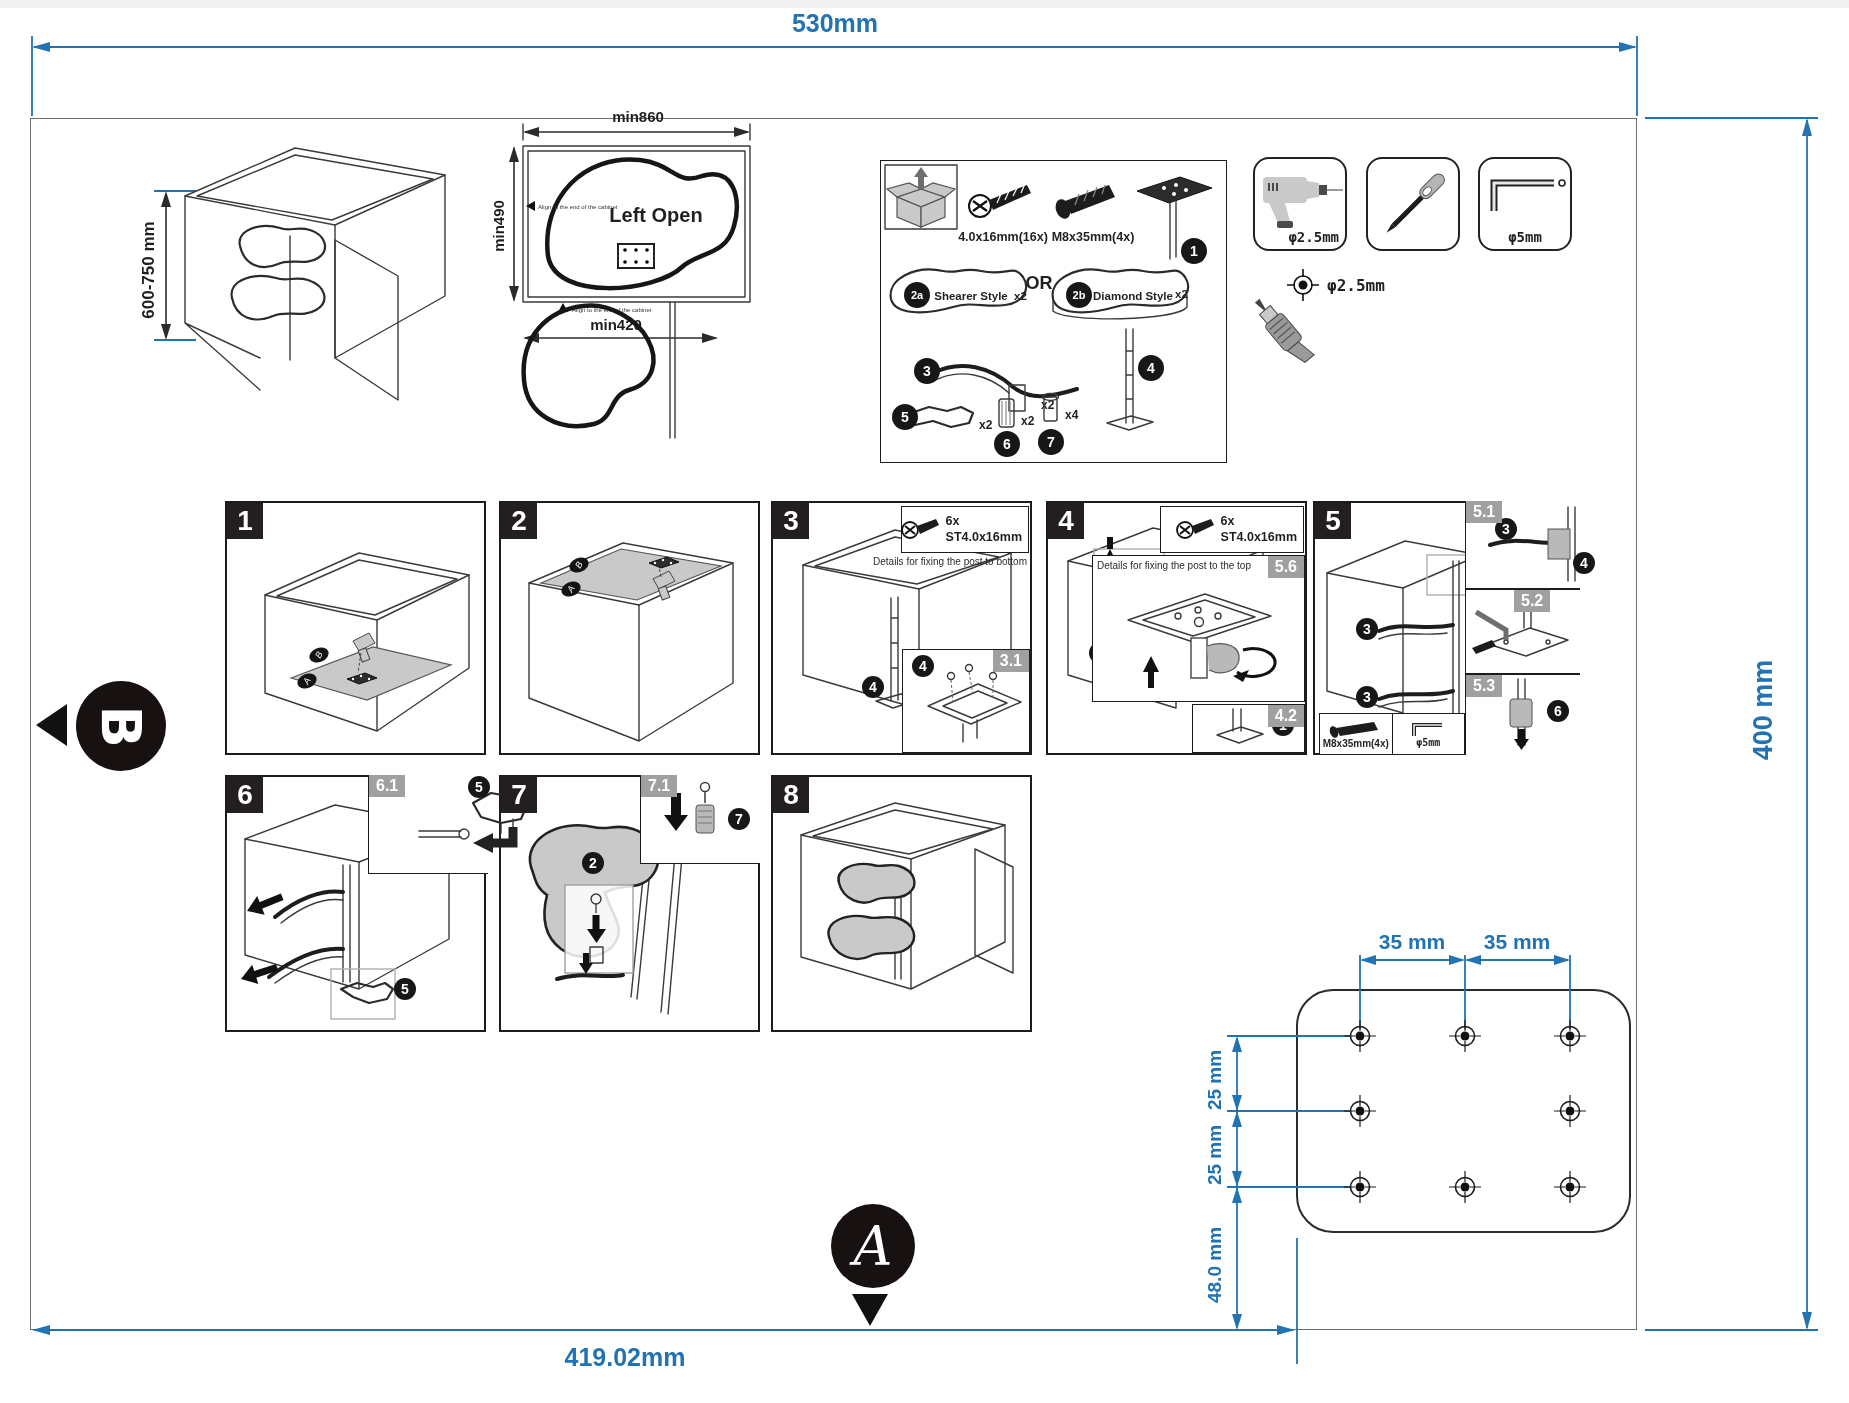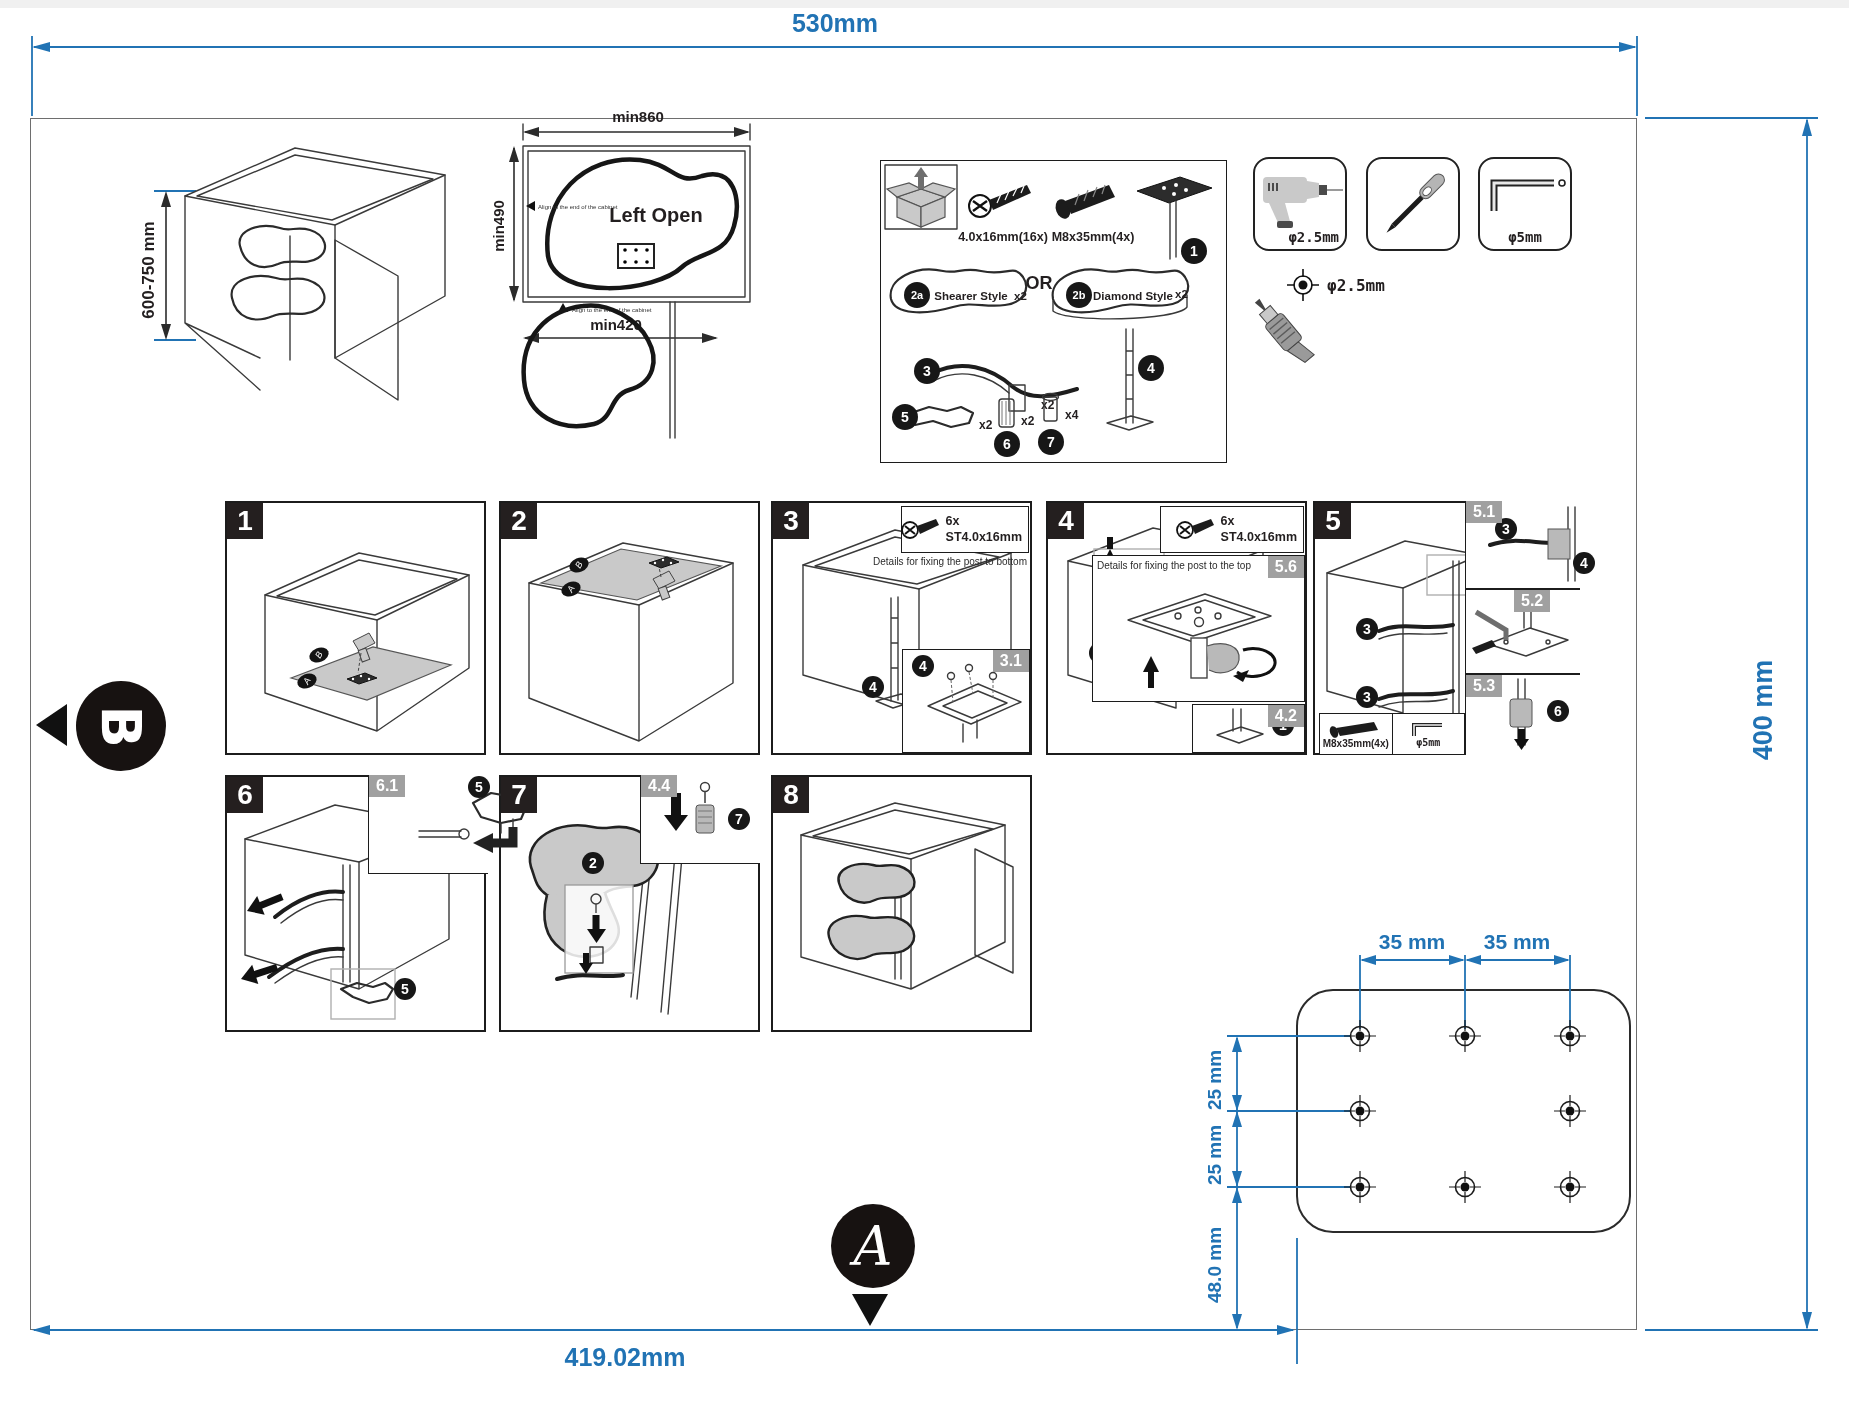--- a/index.html
+++ b/index.html
@@ -592,21 +592,21 @@
       <circle cx="95" cy="122" r="5" class="ln"></circle>
       <line x1="95" y1="127" x2="95" y2="136" stroke="#444" stroke-width="1.4"></line>
       <rect x="91.5" y="138" width="7" height="14" fill="#111"></rect>
       <polygon points="86,152 105,152 95.5,166" fill="#111"></polygon>
       <rect x="89" y="170" width="13" height="16" class="ln" fill="#fff"></rect>
       <path class="thick" d="M56,202 C80,194 104,202 122,198"></path>
       <rect x="82" y="176" width="6" height="10" fill="#111"></rect>
       <polygon points="78,186 92,186 85,197" fill="#111"></polygon>
     </svg>
     <div class="subbox" style="left:139px;top:-2px;width:120px;height:89px;border-right:none;border-top:none;">
-      <div class="subtag" style="left:0;top:0;">4.4</div>
+      <div class="subtag" style="left:0;top:0;">7.1</div>
       <svg width="117" height="85" viewBox="0 0 117 85">
         <circle cx="64" cy="12" r="4.5" class="ln"></circle>
         <line x1="64" y1="16" x2="64" y2="28" stroke="#444" stroke-width="1.6"></line>
         <rect x="55" y="30" width="18" height="28" rx="3" fill="#b9b9b9" stroke="#555"></rect>
         <path d="M57,36 L71,36 M57,42 L71,42 M57,48 L71,48" stroke="#777" stroke-width="1.2"></path>
         <rect x="30" y="18" width="10" height="22" fill="#111"></rect>
         <polygon points="23,40 47,40 35,56" fill="#111"></polygon>
         <g class="cnum" transform="translate(98,44)">
             <circle r="11"></circle>
             <text>7</text>

